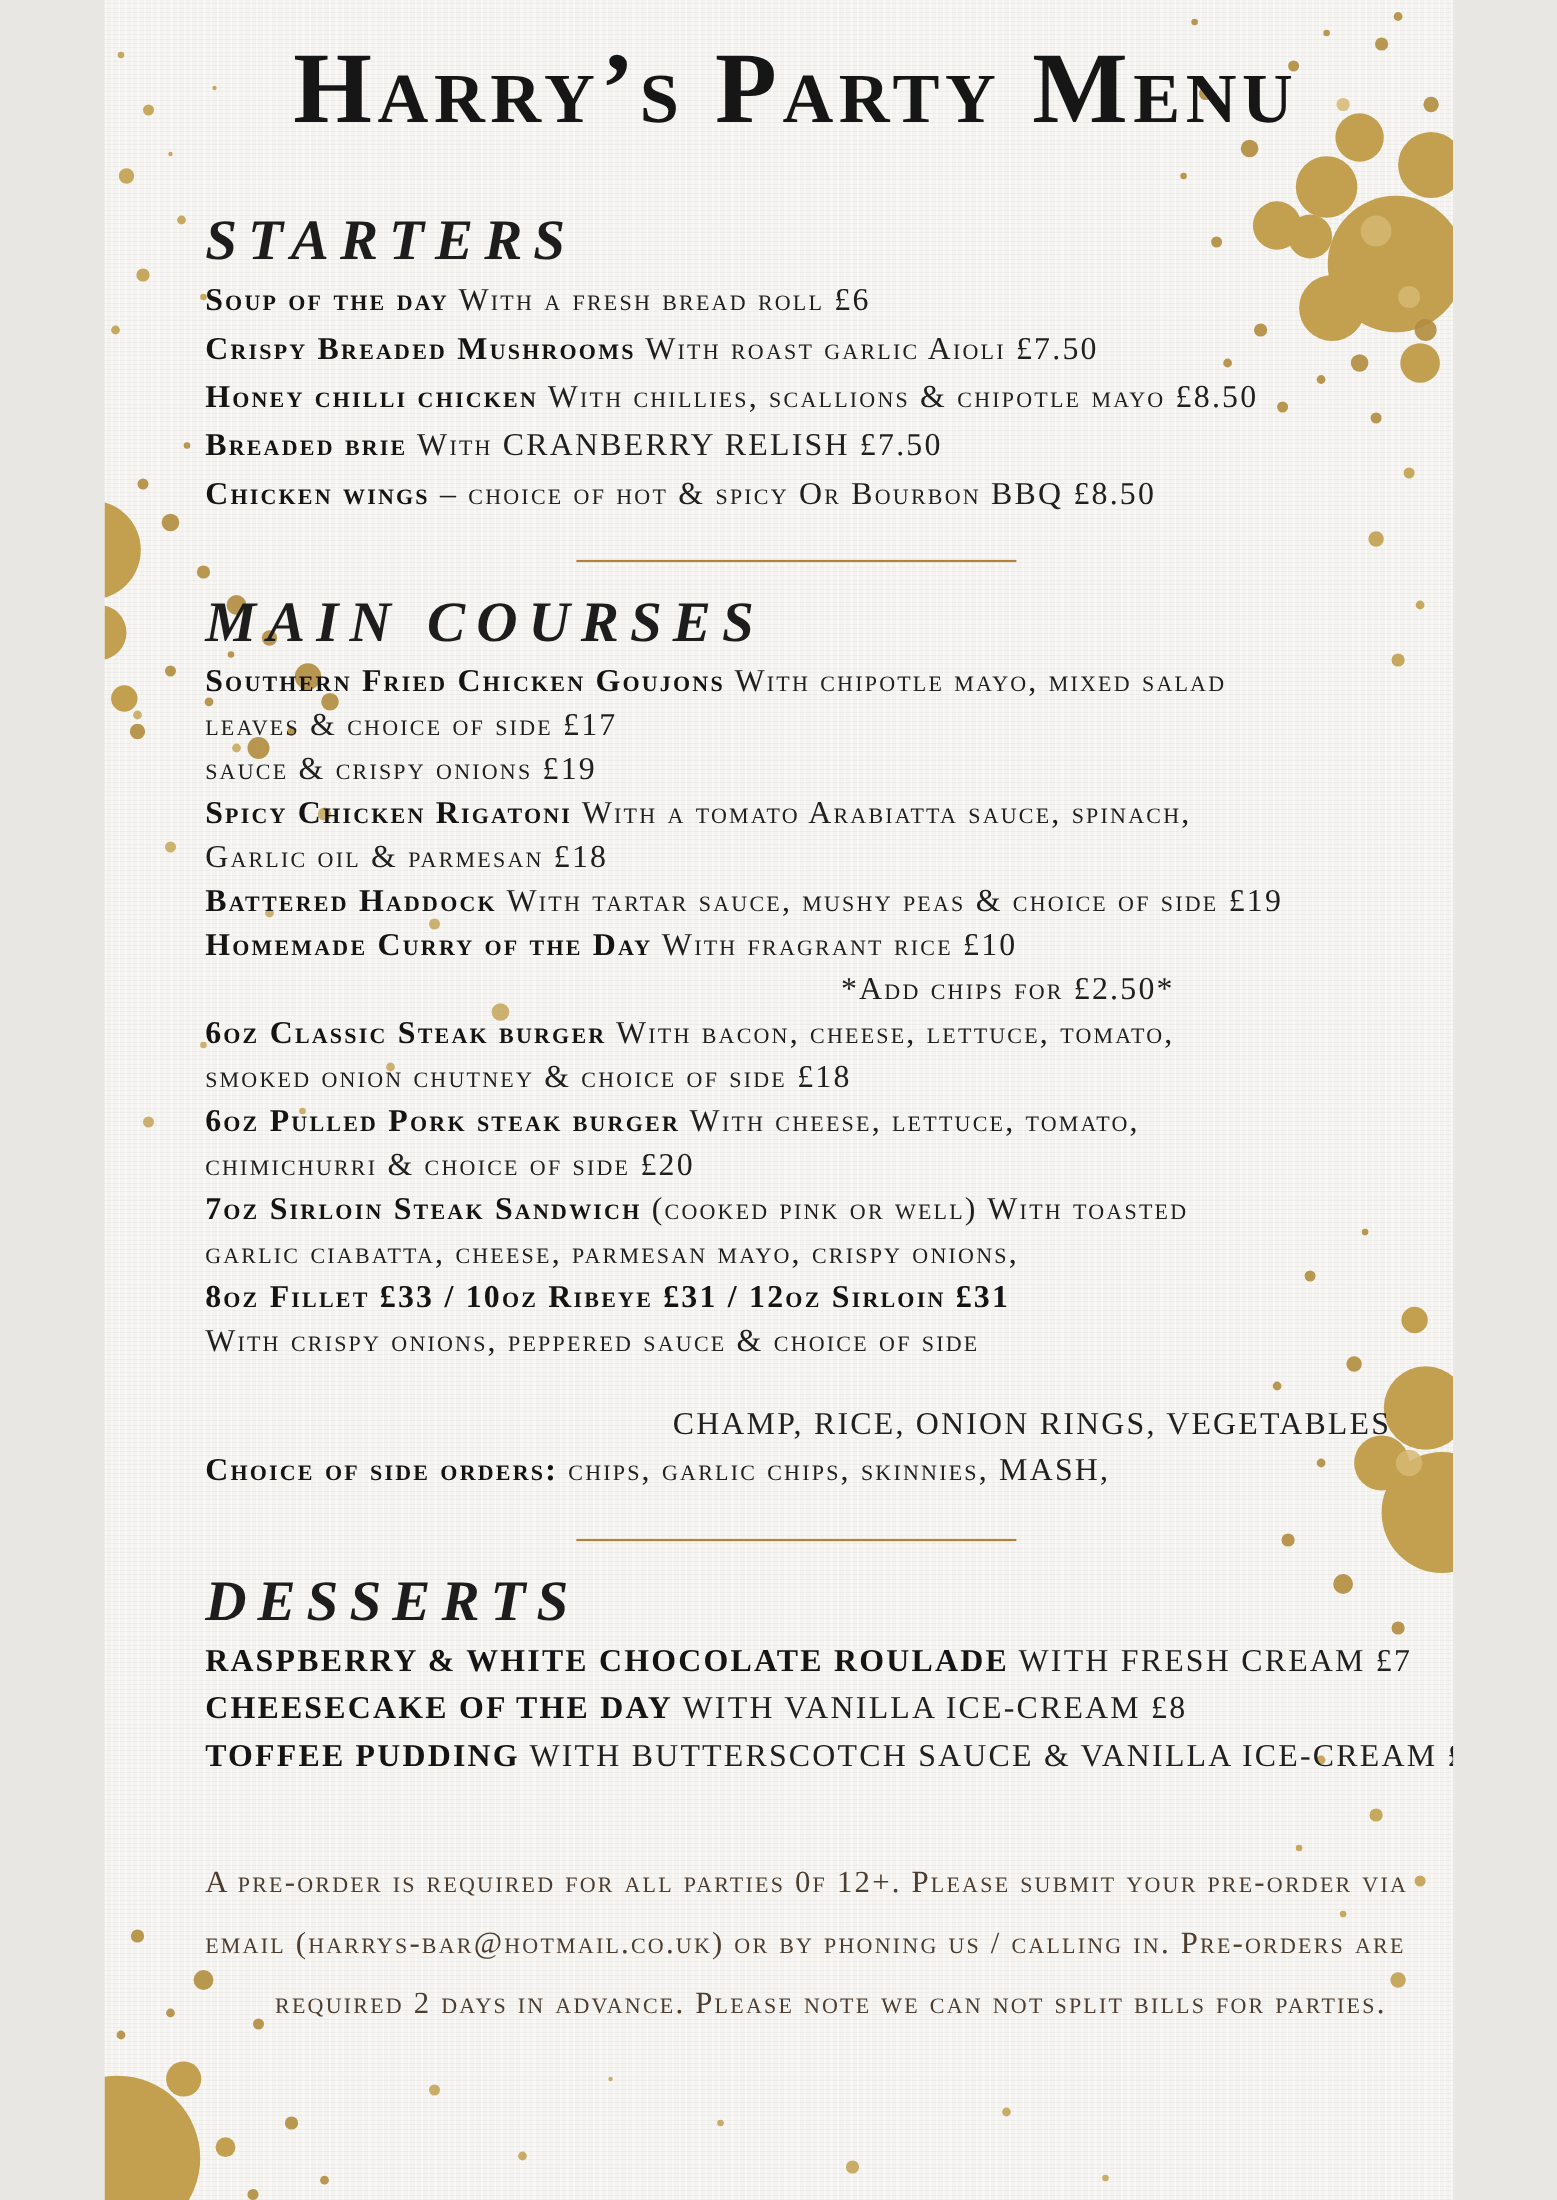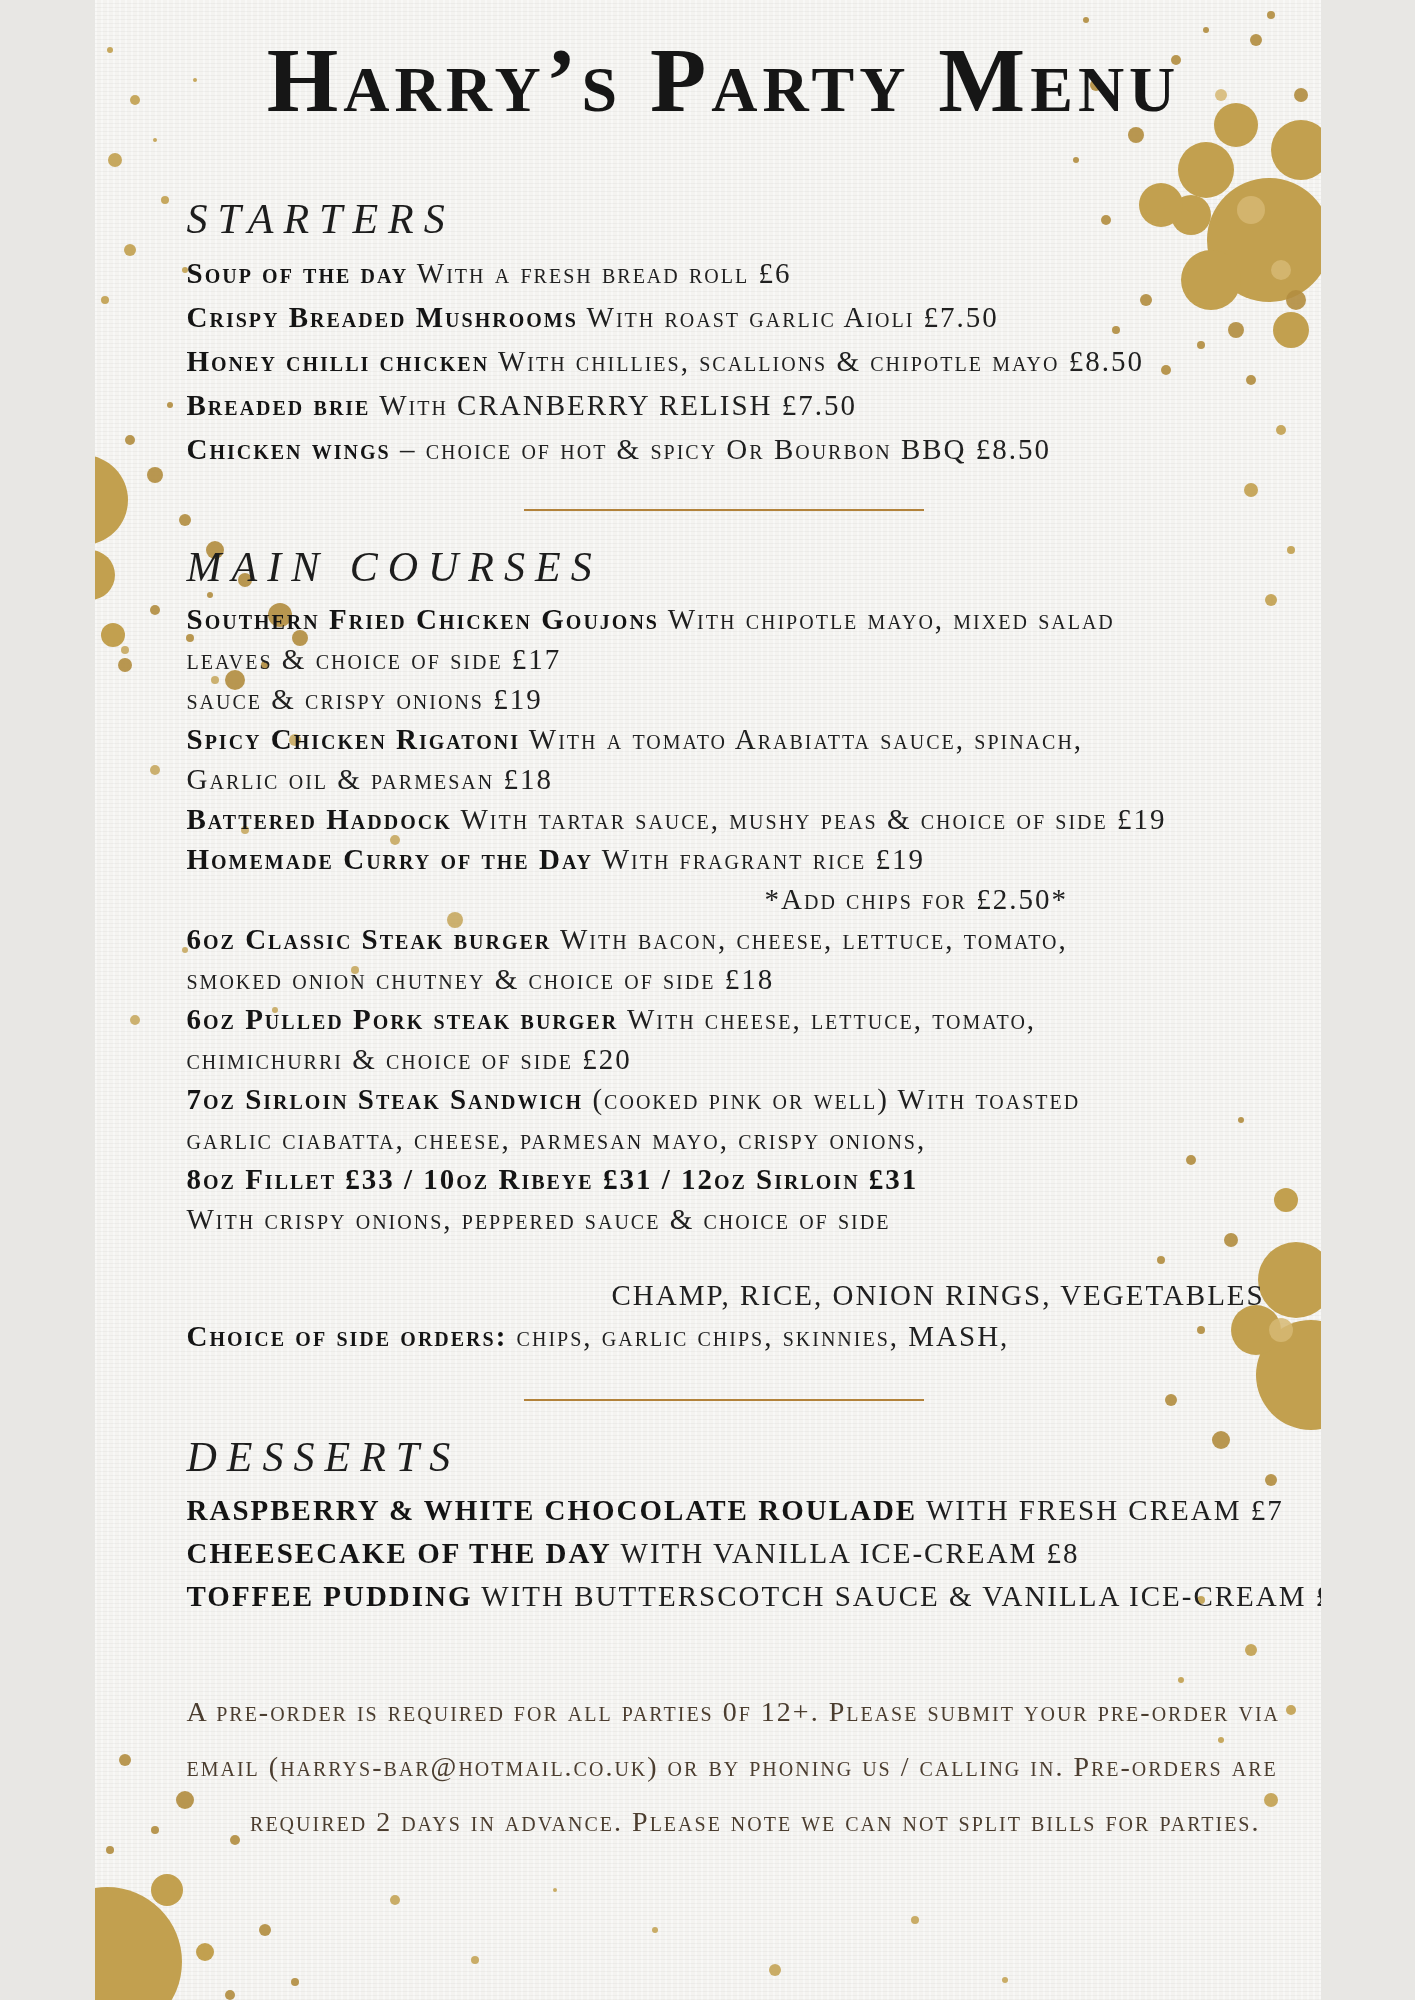--- a/index.html
+++ b/index.html
@@ -30,23 +30,23 @@
     font-weight:600;
     font-variant-caps:small-caps;
     font-size:92px;
     letter-spacing:5px;
     text-align:center;
     line-height:1.18;
     color:#161616;
   }
   .section-heading{
     font-style:italic;
-    font-weight:400;
+    font-weight:700;
     font-variant-caps:small-caps;
-    font-size:42px;
+    font-size:52px;
     letter-spacing:10px;
     color:#1d1d1d;
     line-height:44px;
   }
   .starters-head{margin-top:62px;}
   .mains-head{margin-top:0px;}
   .desserts-head{margin-top:16px;}
 
   .lines{margin-top:10px;}
   .line{
@@ -281,21 +281,21 @@
 
 
   <div class="line"><span class="r">sauce &amp; crispy onions £19</span></div>
 
   <div class="line"><span class="b">Spicy Chicken Rigatoni</span><span class="r"> With a tomato Arabiatta sauce, spinach,</span></div>
 
   <div class="line"><span class="r">Garlic oil &amp; parmesan £18</span></div>
 
   <div class="line"><span class="b">Battered Haddock</span><span class="r"> With tartar sauce, mushy peas &amp; choice of side £19</span></div>
 
-  <div class="line"><span class="b">Homemade Curry of the Day</span><span class="r"> With fragrant rice £19</span></div>
+  <div class="line"><span class="b">Homemade Curry of the Day</span><span class="r"> With fragrant rice £10</span></div>
 
   <div class="line indent-note"><span class="r">*Add chips for £2.50*</span></div>
 
   <div class="line"><span class="b">6oz Classic Steak burger</span><span class="r"> With bacon, cheese, lettuce, tomato,</span></div>
 
   <div class="line"><span class="r">smoked onion chutney &amp; choice of side £18</span></div>
 
   <div class="line"><span class="b">6oz Pulled Pork steak burger</span><span class="r"> With cheese, lettuce, tomato,</span></div>
 
   <div class="line"><span class="r">chimichurri &amp; choice of side £20</span></div>

